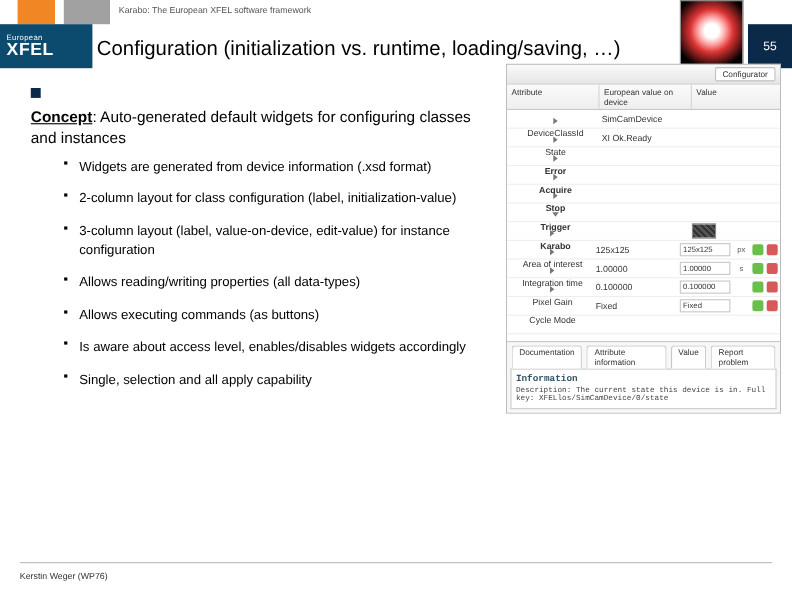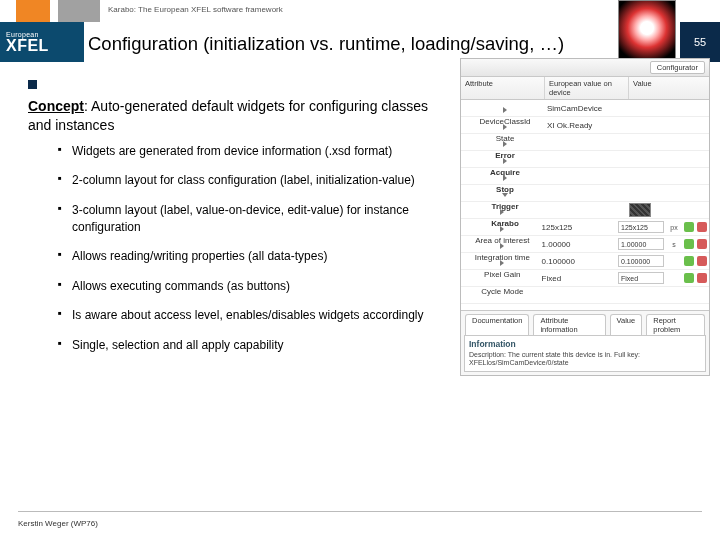--- a/index.html
+++ b/index.html
@@ -84,21 +84,21 @@
   .panel .row .thumb { width:22px;height:14px;background:repeating-linear-gradient(45deg,#333,#333 2px,#555 2px,#555 4px); border:1px solid #888;}
   .panel .btnbar { display:flex; gap:6px; padding:4px; border-top:1px solid #c8c8c8; background:linear-gradient(#f7f7f7,#e8e8e8);}
   .panel .btnbar .btn { border:1px solid #bdbdbd; background:linear-gradient(#fff,#eee); border-radius:3px; padding:1px 5px; font-size:7.5px; display:flex; align-items:center; gap:3px;}
   .panel .btnbar .btn.dis { color:#9a9a9a; }
   .dot{width:7px;height:7px;border-radius:50%;display:inline-block;}
   .dot.red{background:#d33;} .dot.grn{background:#5a5;} .dot.blu{background:#48c;}
 
   .doc-area{ border-top:1px solid #c8c8c8; background:#f7f7f7;}
   .doc-area .dtabs{ display:flex; gap:4px; padding:3px 4px 0 4px; font-size:7.5px;}
   .doc-area .dtabs .dt{ border:1px solid #c8c8c8; border-bottom:0; background:#fff; padding:1px 6px; border-radius:3px 3px 0 0;}
-  .doc-area .info { background:#fff; border:1px solid #c8c8c8; margin:0 3px 3px 3px; padding:3px 4px;}
+  .doc-area .info { background:#fff; border:1px solid #c8c8c8; margin:0 3px 3px 3px; padding:3px 4px;font-family:Liberation Mono, monospace;}
   .doc-area .info .hd{ font-weight:bold; color:#356; font-size:8.5px; margin-bottom:2px;}
   .doc-area .info .bd{ font-size:7px; color:#444; line-height:1.25;}
 
   .footer-line { position:absolute; left:18px; right:18px; bottom:28px; border-top:1px solid #bbb;}
   .footer-text { position:absolute; left:18px; bottom:12px; font-size:8px; color:#333;}
 </style>
 </head>
 <body>
 
 <div class="topbar">

